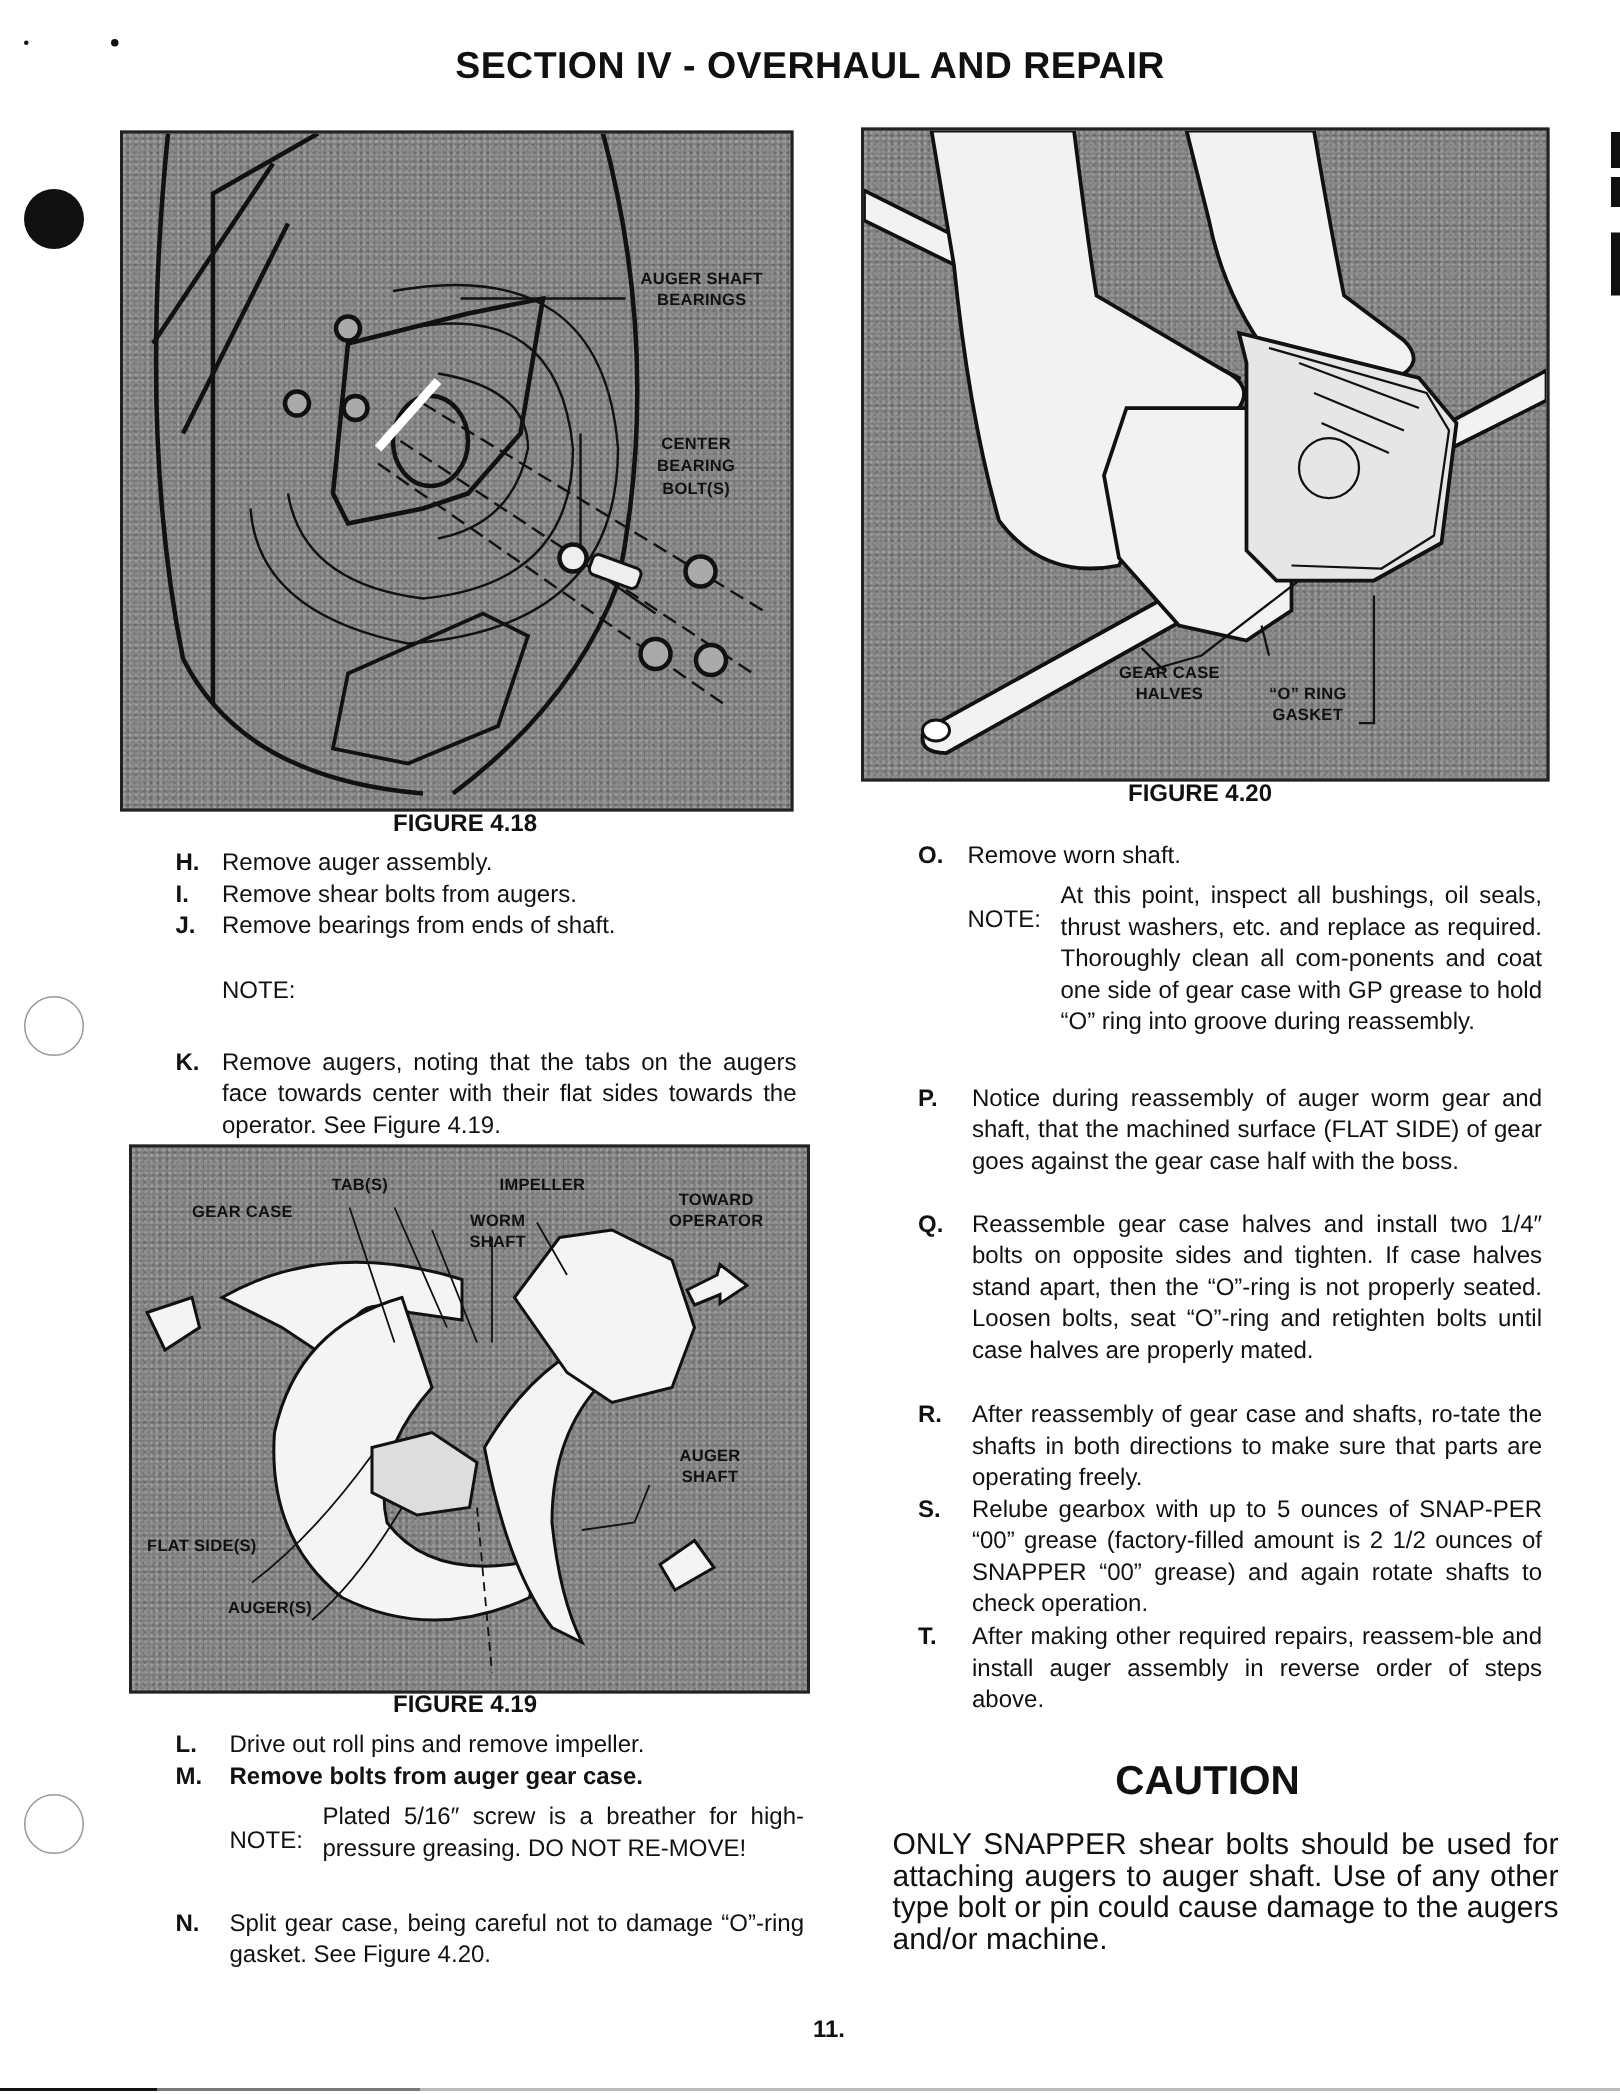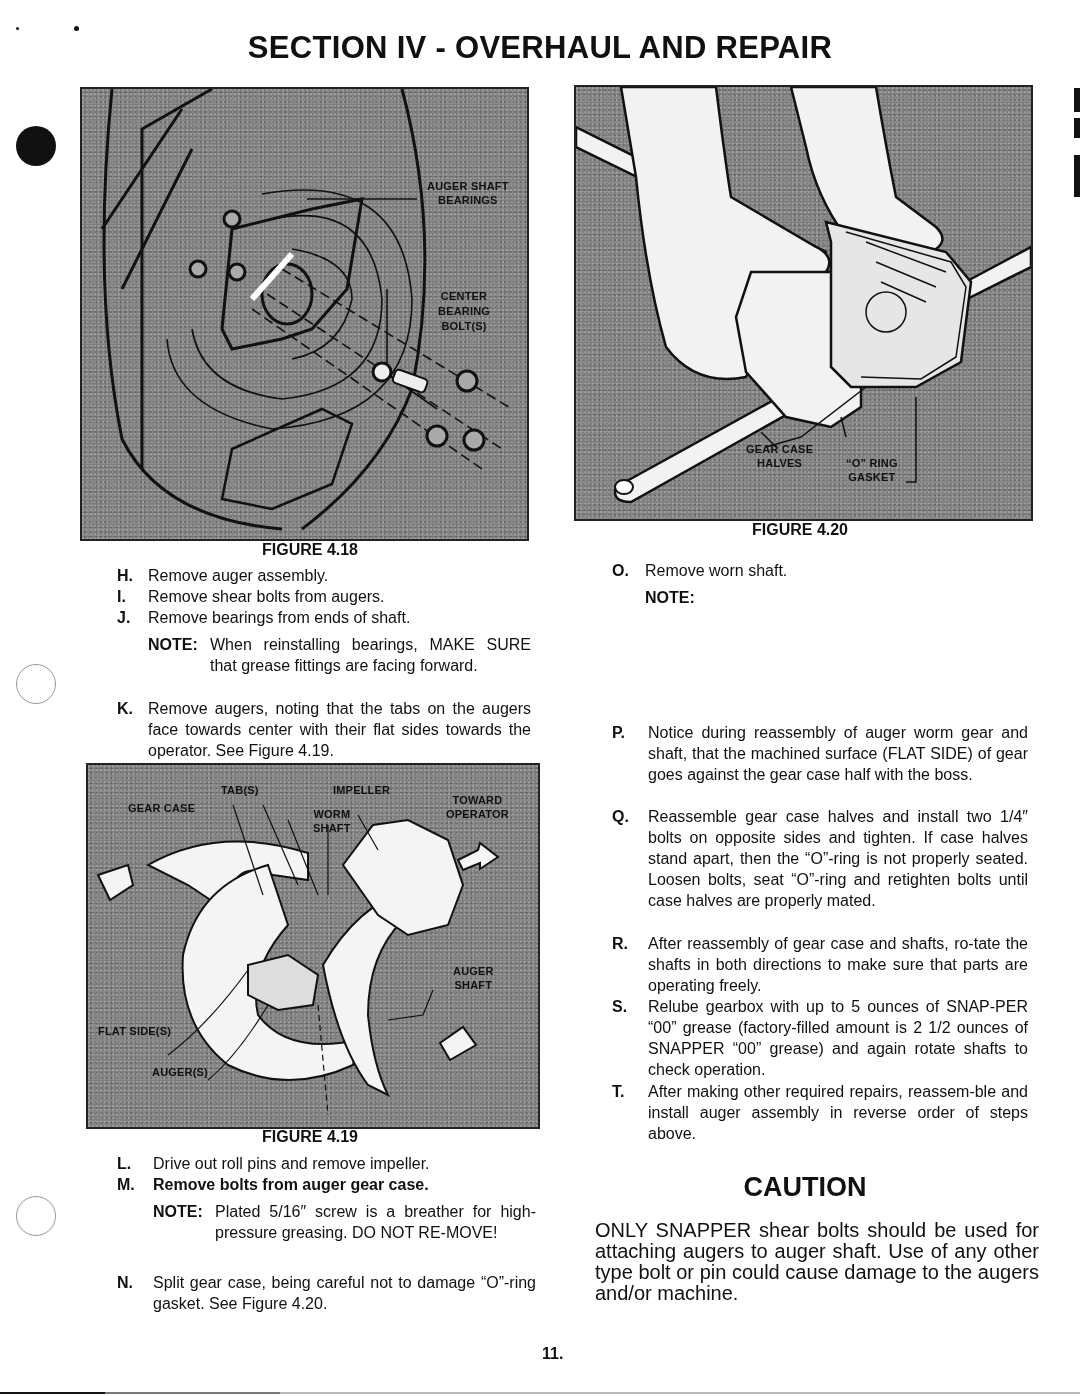--- a/index.html
+++ b/index.html
@@ -1,41 +1,41 @@
 <!DOCTYPE html>
 <html><head>
 <meta charset="utf-8">
 <style>
   html, body { margin: 0; padding: 0; background: #ffffff; }
   body { width: 1080px; height: 1396px; position: relative; overflow: hidden;
          font-family: "Liberation Sans", sans-serif; color: #111; }
   .abs { position: absolute; }
 
   .title { left: 0; width: 1080px; top: 30px; text-align: center;
-           font-weight: bold; font-size: 31px; letter-spacing: 0.3px; }
+           font-weight: bold; font-size: 25px; letter-spacing: 0.3px; }
 
   .figure { position: absolute; border: 2px solid #222; overflow: hidden;
             background-color: #7c7c7c;
             background-image:
               radial-gradient(circle at 20% 30%, rgba(255,255,255,0.18) 1px, transparent 1.5px),
               radial-gradient(circle at 70% 60%, rgba(0,0,0,0.18) 1px, transparent 1.5px),
               radial-gradient(circle at 40% 80%, rgba(255,255,255,0.12) 1px, transparent 1.5px);
             background-size: 4px 4px, 5px 5px, 3px 3px; }
   .figure svg { position: absolute; left: 0; top: 0; width: 100%; height: 100%; }
   .callout { position: absolute; font-weight: bold; font-size: 11px; line-height: 14px;
              color: #111; text-align: center; letter-spacing: 0.2px; white-space: nowrap; }
   .callout.left { text-align: left; }
 
   .caption { position: absolute; font-weight: bold; font-size: 16px; text-align: center; }
 
   .step { position: absolute; font-size: 16px; line-height: 21px; }
   .step .letter { position: absolute; left: 0; top: 0; font-weight: bold; }
   .step .text { position: absolute; left: 28px; right: 0; top: 0; text-align: justify; }
   .note { position: absolute; font-size: 16px; line-height: 21px; }
-  .note .label { position: absolute; left: 0; top: 0; font-weight: bold; }
+  .note .label { position: absolute; left: 0; top: 16px; font-weight: normal; }
   .note .text { position: absolute; left: 62px; right: 0; top: 0; text-align: justify; }
 
   .caution-h { position: absolute; font-weight: bold; font-size: 27px; text-align: center; }
   .caution-t { position: absolute; font-size: 20px; line-height: 21px; text-align: justify; margin-left: 10px; }
   .pagenum { position: absolute; font-weight: bold; font-size: 16px; }
 
   .hole { position: absolute; width: 38px; height: 38px; border: 1px solid #999; border-radius: 50%; }
   .dot  { position: absolute; background: #111; border-radius: 50%; }
   .edge-bar { position: absolute; background: #111; }
   .bottom-rule { position: absolute; left: 0; top: 1392px; height: 2px; width: 1080px;
@@ -160,21 +160,20 @@
 <div class="step" style="left:117px;top:586px;width:420px;height:21px;">
   <span class="letter">I.</span>
   <span class="text" style="left:31px;">Remove shear bolts from augers.</span>
 </div>
 <div class="step" style="left:117px;top:607px;width:420px;height:21px;">
   <span class="letter">J.</span>
   <span class="text" style="left:31px;">Remove bearings from ends of shaft.</span>
 </div>
 <div class="note" style="left:148px;top:634px;width:383px;height:63px;">
   <span class="label">NOTE:</span>
-  <span class="text">When reinstalling bearings, MAKE SURE that grease fittings are facing forward.</span>
 </div>
 <div class="step" style="left:117px;top:698px;width:414px;height:63px;">
   <span class="letter">K.</span>
   <span class="text" style="left:31px;">Remove augers, noting that the tabs on the augers face towards center with their flat sides towards the operator. See Figure 4.19.</span>
 </div>
 
 <div class="step" style="left:117px;top:1153px;width:420px;height:21px;">
   <span class="letter">L.</span>
   <span class="text" style="left:36px;">Drive out roll pins and remove impeller.</span>
 </div>
@@ -190,20 +189,21 @@
   <span class="letter">N.</span>
   <span class="text" style="left:36px;">Split gear case, being careful not to damage “O”-ring gasket. See Figure 4.20.</span>
 </div>
 
 <div class="step" style="left:612px;top:560px;width:420px;height:21px;">
   <span class="letter">O.</span>
   <span class="text" style="left:33px;">Remove worn shaft.</span>
 </div>
 <div class="note" style="left:645px;top:587px;width:383px;height:126px;">
   <span class="label">NOTE:</span>
+  <span class="text">At this point, inspect all bushings, oil seals, thrust washers, etc. and replace as required. Thoroughly clean all com-ponents and coat one side of gear case with GP grease to hold “O” ring into groove during reassembly.</span>
 </div>
 <div class="step" style="left:612px;top:722px;width:416px;height:84px;">
   <span class="letter">P.</span>
   <span class="text" style="left:36px;">Notice during reassembly of auger worm gear and shaft, that the machined surface (FLAT SIDE) of gear goes against the gear case half with the boss.</span>
 </div>
 <div class="step" style="left:612px;top:806px;width:416px;height:126px;">
   <span class="letter">Q.</span>
   <span class="text" style="left:36px;">Reassemble gear case halves and install two 1/4″ bolts on opposite sides and tighten. If case halves stand apart, then the “O”-ring is not properly seated. Loosen bolts, seat “O”-ring and retighten bolts until case halves are properly mated.</span>
 </div>
 <div class="step" style="left:612px;top:933px;width:416px;height:63px;">

